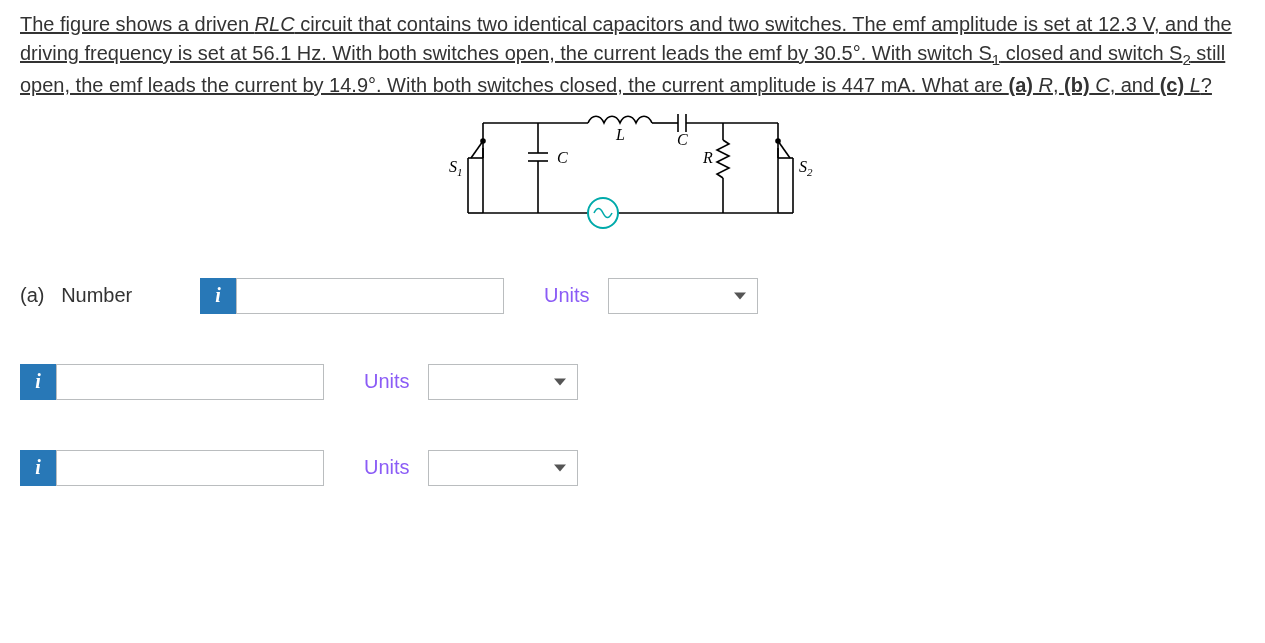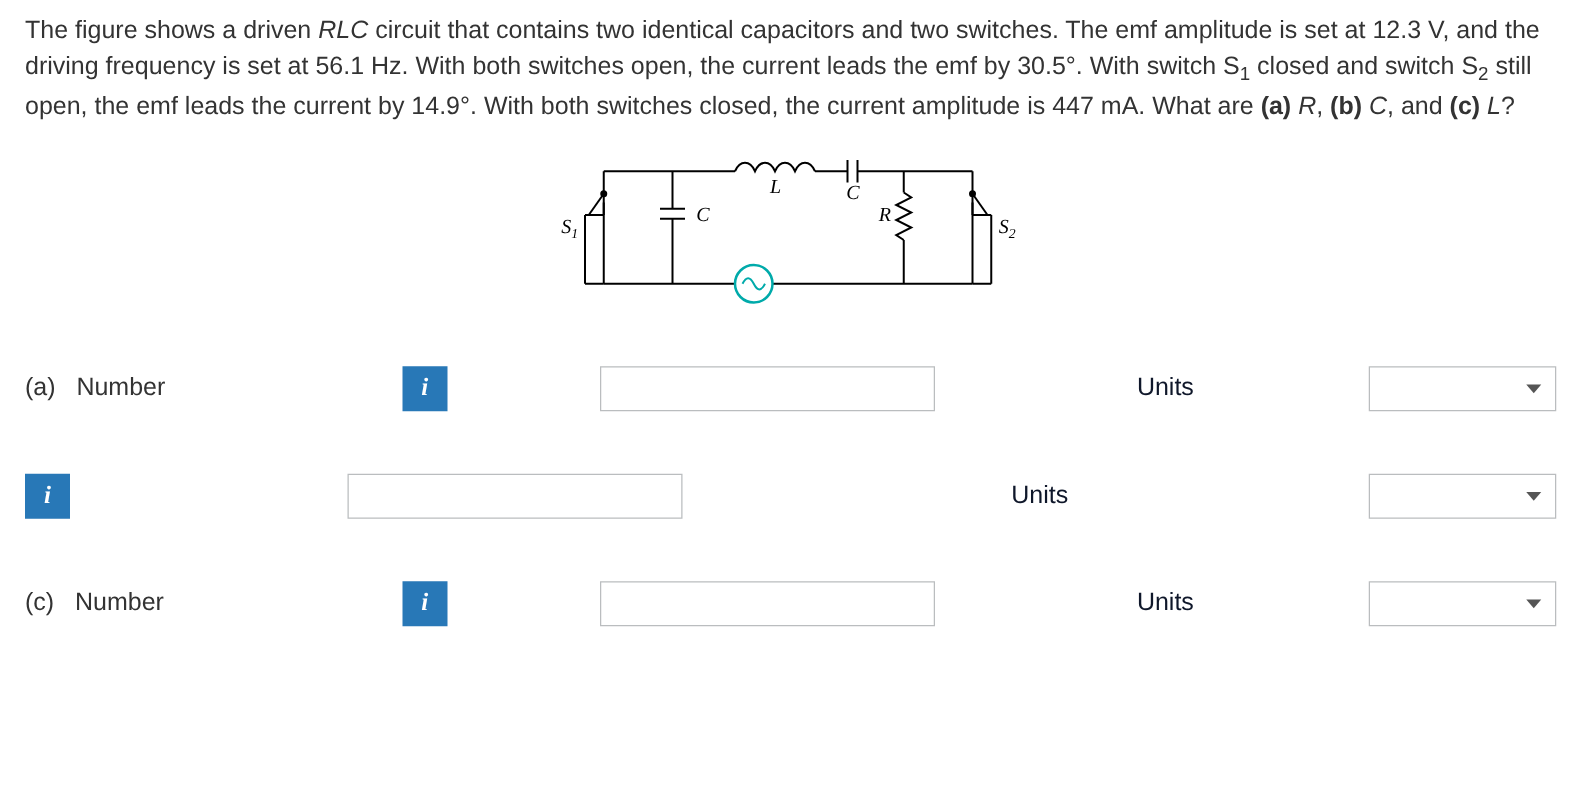--- a/index.html
+++ b/index.html
@@ -6,39 +6,39 @@
     body {
       font-family: Arial, Helvetica, sans-serif;
       color: #333;
       padding: 10px 20px;
       width: 1265px;
       background: #fff;
       font-size: 20px;
     }
     .question-text {
       line-height: 1.45;
-      margin-bottom: 22px;
+      margin-bottom: 8px;
+      text-decoration: underline;
     }
     .question-text em { font-style: italic; }
     .question-text .bold { font-weight: bold; }
     .figure-container {
       text-align: center;
       margin-bottom: 30px;
     }
     .answers {
       display: flex;
       flex-direction: column;
       gap: 50px;
       margin-top: 26px;
     }
     .answer-row {
       display: flex;
       align-items: center;
       gap: 0;
-      justify-content: space-between;
     }
     .part-label {
       width: 180px;
       font-size: 20px;
       color: #333;
     }
     .info-box {
       background: #2878b7;
       color: #fff;
       width: 36px;
@@ -55,21 +55,21 @@
       width: 268px;
       border: 1px solid #babdbf;
       font-size: 16px;
       padding: 4px 8px;
       outline: none;
     }
     .units-label {
       margin-left: 40px;
       margin-right: 18px;
       font-size: 20px;
-      color: #0f172a;
+      color: #8b5cf6;
     }
     .units-select {
       height: 36px;
       width: 150px;
       border: 1px solid #babdbf;
       font-size: 16px;
       padding: 4px 6px;
       background: #fff;
       outline: none;
       appearance: none;
@@ -188,23 +188,20 @@
     <input class="number-input" type="text" value="" style="">
     <span class="units-label">Units</span>
     <span class="select-wrapper">
       <select class="units-select">
         <option></option>
       </select>
     </span>
   </div>
 
   <div class="answer-row">
-    <div class="part-label">
-      <span>(c)</span>&nbsp;&nbsp;&nbsp;<span>Number</span>
-    </div>
     <div class="info-box">
         <span>i</span>
       </div>
     <input class="number-input" type="text" value="" style="">
     <span class="units-label">Units</span>
     <span class="select-wrapper">
       <select class="units-select">
         <option></option>
       </select>
     </span>

